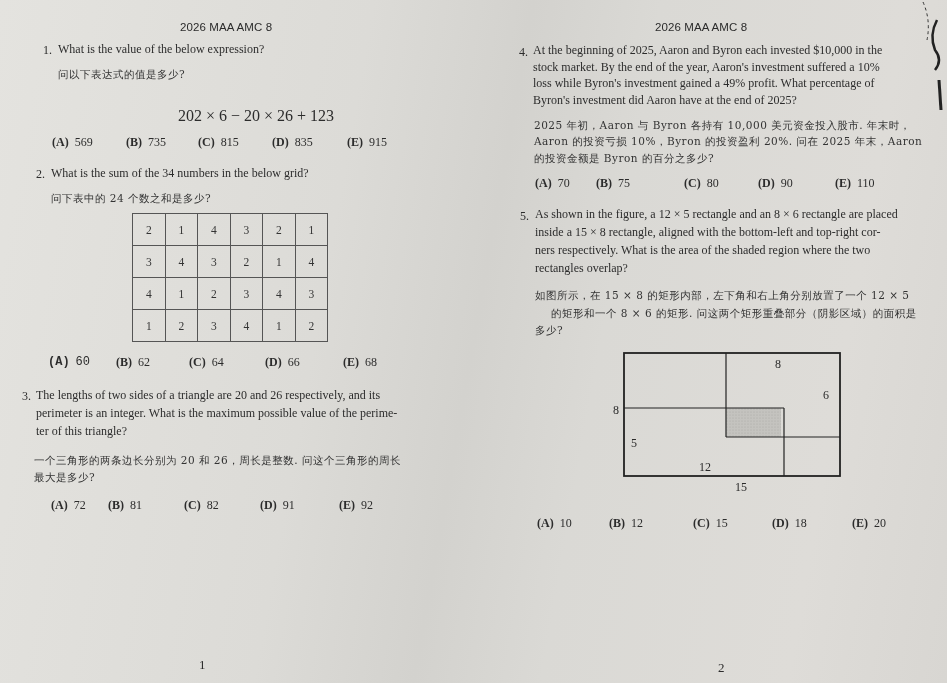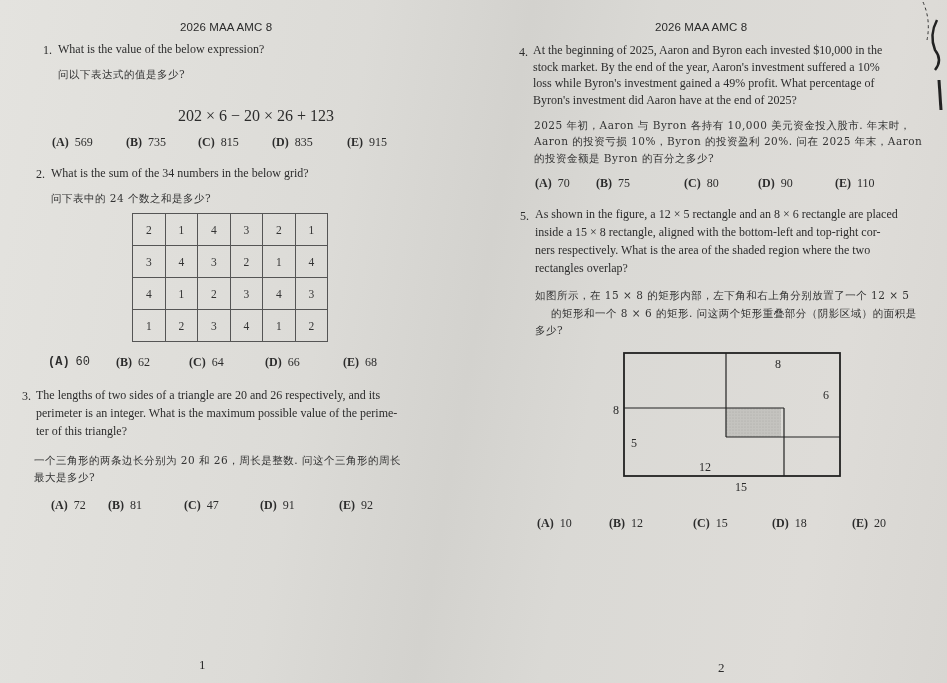--- a/index.html
+++ b/index.html
@@ -109,21 +109,21 @@
   <div>
     <div class="qnum" style="left:22px; top:389px;">3.</div>
     <div class="qtext" style="left:36px; top:386px;">The lengths of two sides of a triangle are 20 and 26 respectively, and its</div>
     <div class="qtext" style="left:36px; top:404px;">perimeter is an integer. What is the maximum possible value of the perime-</div>
     <div class="qtext" style="left:36px; top:422px;text-align:right;">ter of this triangle?</div>
     <div class="cn" style="left:34px; top:451px;">一个三角形的两条边长分别为 20 和 26，周长是整数. 问这个三角形的周长</div>
     <div class="cn" style="left:34px; top:468px;">最大是多少?</div>
     <div class="choices" style="left:31px; top:498px;">
       <div class="choice" style="left:0px;margin-left:20px;"><span class="lbl">(A)</span><span>72</span></div>
       <div class="choice" style="left:77px;"><span class="lbl">(B)</span><span>81</span></div>
-      <div class="choice" style="left:153px;"><span class="lbl">(C)</span><span>47</span></div>
+      <div class="choice" style="left:153px;"><span class="lbl">(C)</span><span>82</span></div>
       <div class="choice" style="left:229px;"><span class="lbl">(D)</span><span>91</span></div>
       <div class="choice" style="left:308px;"><span class="lbl">(E)</span><span>92</span></div>
     </div>
   </div>
 
   <div class="pagenum" style="left:199px; top:657px;">1</div>
 </div>
 
 <div class="page" id="page-right">
   <div class="header" style="left:155px; top:21px;">2026 MAA AMC 8</div>

